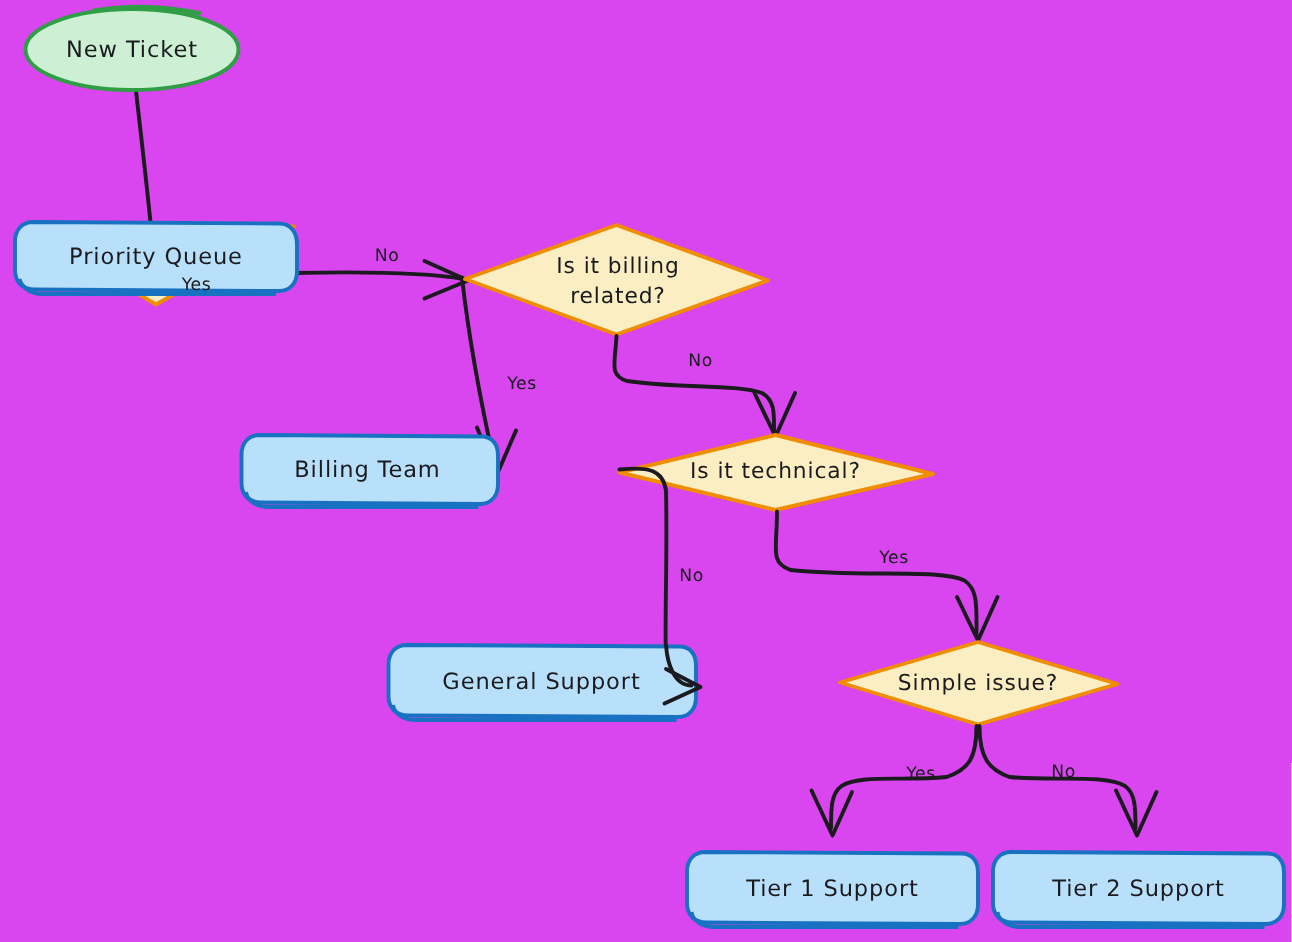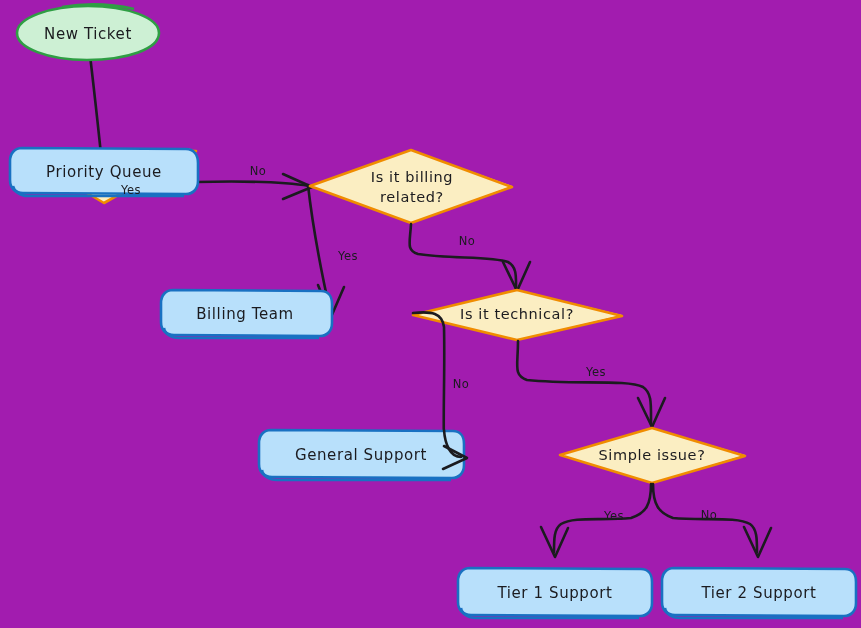--- a/index.html
+++ b/index.html
@@ -11,21 +11,21 @@
   body {
     width: 861px;
     height: 628px;
     overflow: hidden;
     font-family: "DejaVu Sans", sans-serif;
   }
   #canvas-wrap {
     position: relative;
     width: 861px;
     height: 628px;
-    background: #a21caf;
+    background: #d946ef;
   }
   svg#flow {
     position: absolute;
     top: 0;
     left: 0;
     width: 861px;
     height: 628px;
   }
   .node-label {
     font-family: "DejaVu Sans", sans-serif;

